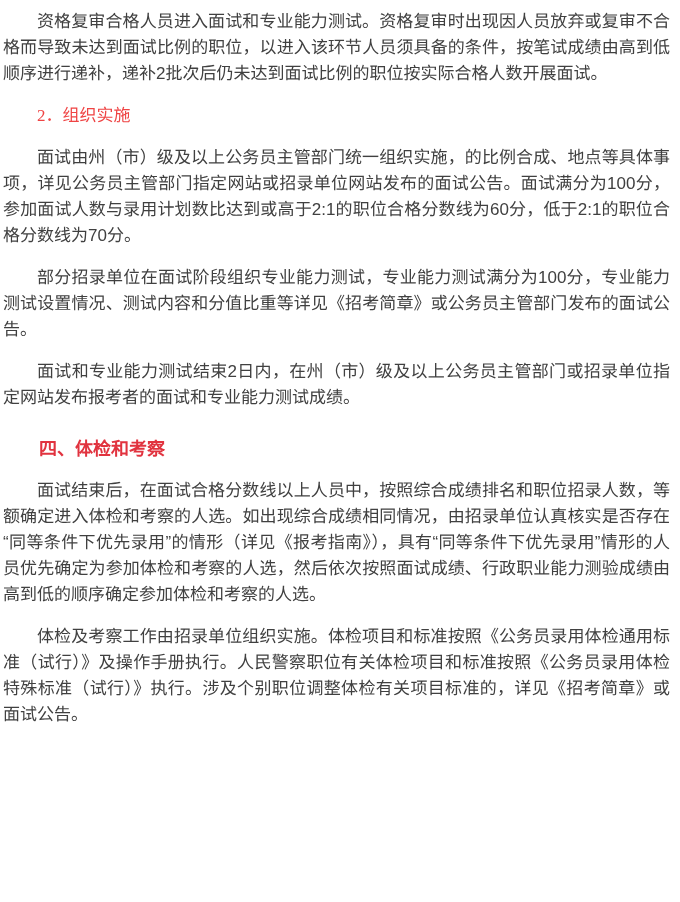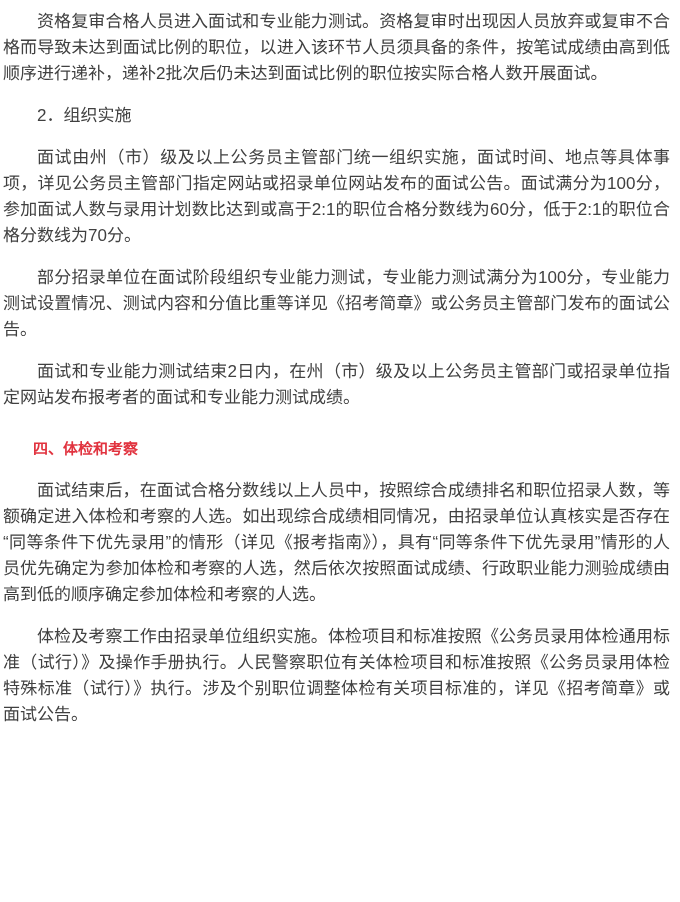--- a/index.html
+++ b/index.html
@@ -26,42 +26,43 @@
     text-indent: 2em;
     text-align: justify;
     color: #404040;
   }
   .para:last-child {
     margin-bottom: 0;
   }
   .subheading {
     margin: 0 0 16px 0;
     text-indent: 2em;
-    color: #404040;
+    color: #ef4444;
     font-size: 17px;
     font-weight: normal;
+    font-family: Liberation Serif, serif;
   }
   .section-heading-red {
     margin: 25px 0 16px 0;
     text-indent: 2em;
     color: #e1333f;
-    font-size: 15px;
+    font-size: 18px;
     font-weight: bold;
   }
 </style>
 </head>
 <body>
 
 <div class="doc-page">
 
   <p class="para">资格复审合格人员进入面试和专业能力测试。资格复审时出现因人员放弃或复审不合格而导致未达到面试比例的职位，以进入该环节人员须具备的条件，按笔试成绩由高到低顺序进行递补，递补2批次后仍未达到面试比例的职位按实际合格人数开展面试。</p>
 
   <p class="subheading">2．组织实施</p>
 
-  <p class="para">面试由州（市）级及以上公务员主管部门统一组织实施，面试时间、地点等具体事项，详见公务员主管部门指定网站或招录单位网站发布的面试公告。面试满分为100分，参加面试人数与录用计划数比达到或高于2:1的职位合格分数线为60分，低于2:1的职位合格分数线为70分。</p>
+  <p class="para">面试由州（市）级及以上公务员主管部门统一组织实施，的比例合成、地点等具体事项，详见公务员主管部门指定网站或招录单位网站发布的面试公告。面试满分为100分，参加面试人数与录用计划数比达到或高于2:1的职位合格分数线为60分，低于2:1的职位合格分数线为70分。</p>
 
   <p class="para">部分招录单位在面试阶段组织专业能力测试，专业能力测试满分为100分，专业能力测试设置情况、测试内容和分值比重等详见《招考简章》或公务员主管部门发布的面试公告。</p>
 
   <p class="para">面试和专业能力测试结束2日内，在州（市）级及以上公务员主管部门或招录单位指定网站发布报考者的面试和专业能力测试成绩。</p>
 
 
 
   <h2 class="section-heading-red">四、体检和考察</h2>
 
   <p class="para">面试结束后，在面试合格分数线以上人员中，按照综合成绩排名和职位招录人数，等额确定进入体检和考察的人选。如出现综合成绩相同情况，由招录单位认真核实是否存在“同等条件下优先录用”的情形（详见《报考指南》），具有“同等条件下优先录用”情形的人员优先确定为参加体检和考察的人选，然后依次按照面试成绩、行政职业能力测验成绩由高到低的顺序确定参加体检和考察的人选。</p>

